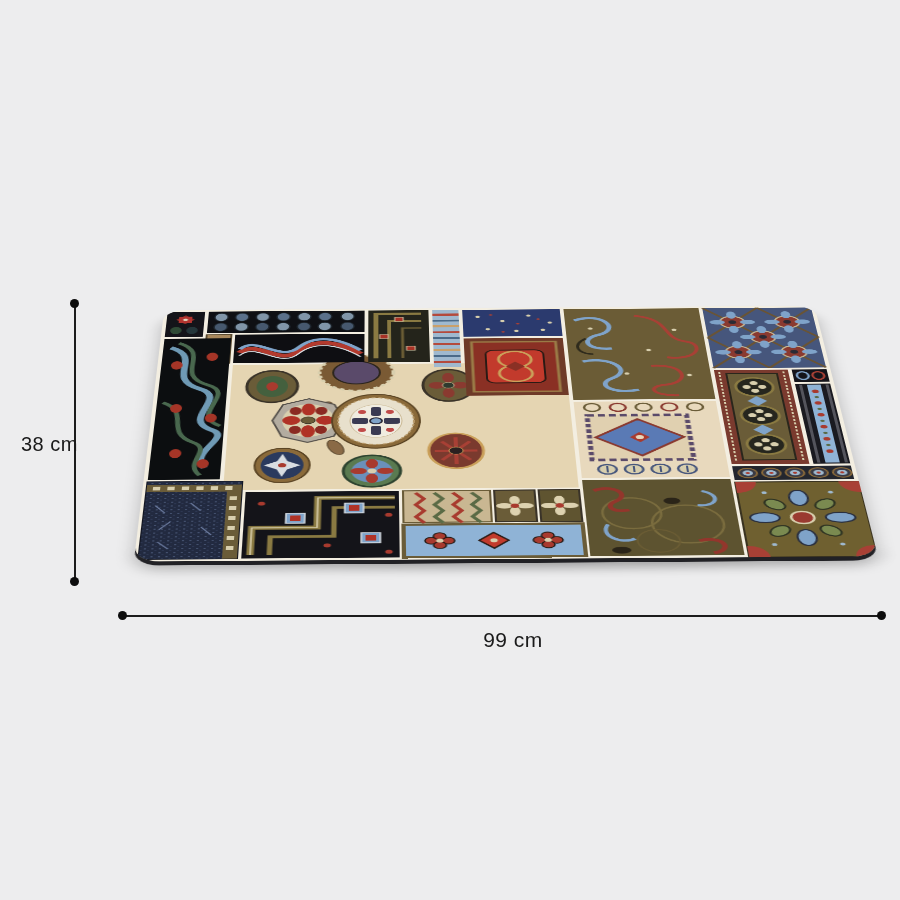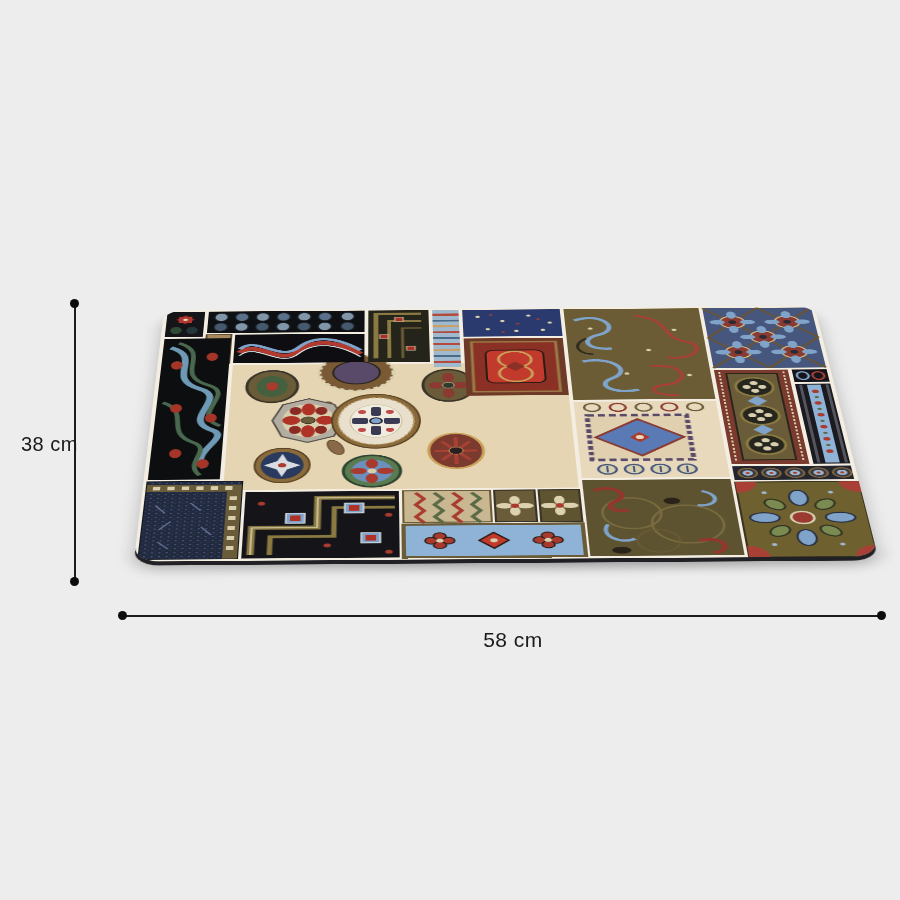--- a/index.html
+++ b/index.html
@@ -494,16 +494,16 @@
     <div class="dim-line v"></div>
     <div class="dim-dot dot-v-top"></div>
     <div class="dim-dot dot-v-bottom"></div>
     <div class="dim-label label-height">38 cm</div>
   </div>
 
   <div>
     <div class="dim-line h"></div>
     <div class="dim-dot dot-h-left"></div>
     <div class="dim-dot dot-h-right"></div>
-    <div class="dim-label label-width">58 cm</div>
+    <div class="dim-label label-width">99 cm</div>
   </div>
 
 </div>
 
 </body></html>

